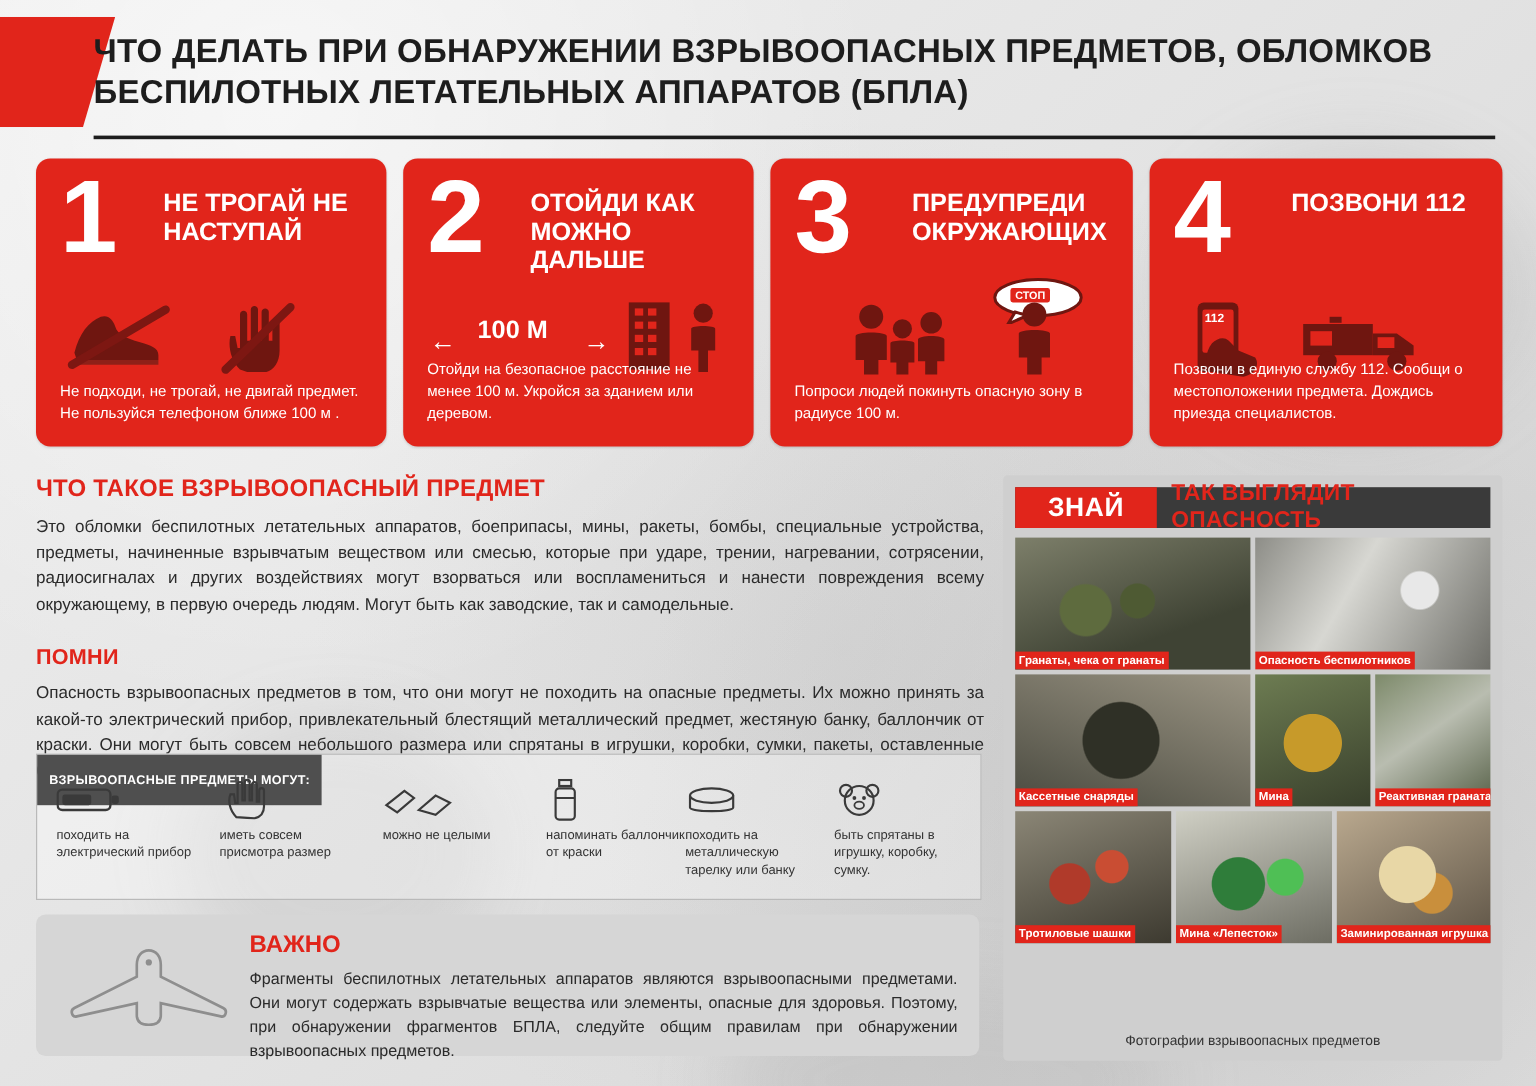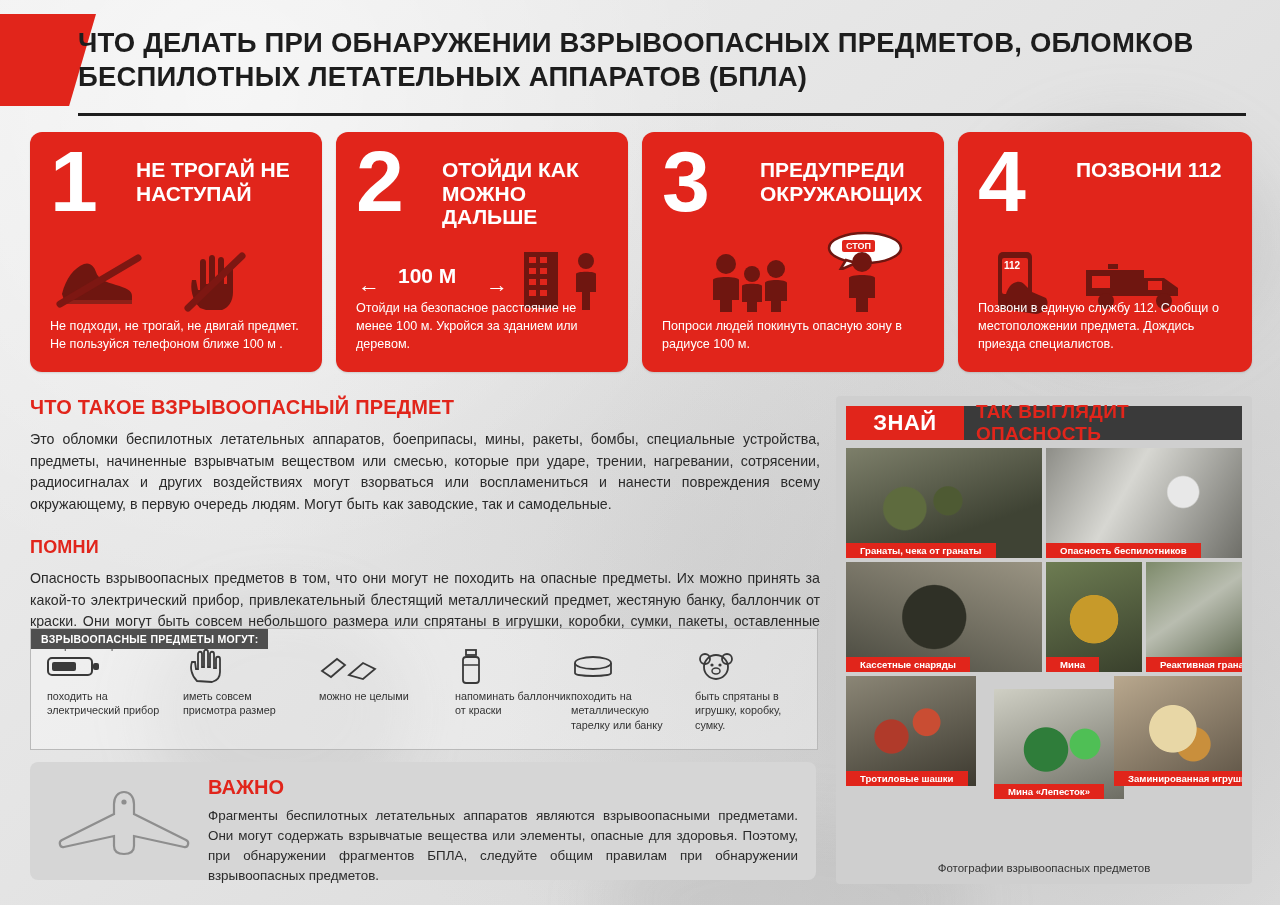--- a/index.html
+++ b/index.html
@@ -92,21 +92,21 @@
   .sec-2{margin-top:22px;}
 
   
   .objects{
     position:absolute;left:30px;top:628px;width:786px;height:120px;
     border:1px solid #b9b9b9;background:rgba(255,255,255,.35);
   }
   .objects-tag{
     position:absolute;left:0;top:0;height:20px;background:#4f4f4f;color:#fff;
     font-size:10.5px;font-weight:bold;letter-spacing:.3px;
-    padding:0 10px;display:flex;align-items:center;text-transform:uppercase;
+    padding:11px 10px;display:flex;align-items:center;text-transform:uppercase;
   }
   .obj{position:absolute;top:20px;width:118px;text-align:left;}
   .obj .cap{font-size:10.8px;line-height:1.33;color:#333;}
   .obj .art{height:36px;position:relative;margin-bottom:4px;}
 
   
   .important{
     position:absolute;left:30px;top:762px;width:786px;height:118px;
     background:#d6d6d6;border-radius:8px;
   }
@@ -133,21 +133,21 @@
     color:#fff;font-size:22px;font-weight:bold;display:flex;align-items:center;
     justify-content:center;text-transform:uppercase;letter-spacing:.5px;
   }
   .rp-sub{
     position:absolute;left:140px;top:10px;height:34px;display:flex;align-items:center;
     color:#e1251b;font-size:19px;font-weight:bold;text-transform:uppercase;letter-spacing:.3px;
   }
   .cell{position:relative;overflow:hidden;background:#777;}
   .cell .label{
     position:absolute;left:0;bottom:0;background:#e1251b;color:#fff;
-    font-size:9.6px;font-weight:bold;padding:2px 14px;white-space:nowrap;
+    font-size:9.6px;font-weight:bold;padding:2px 3px;white-space:nowrap;
   }
   .grid3{
     position:absolute;left:10px;top:52px;width:396px;height:394px;
   }
   .rp-footer{
     position:absolute;left:0;right:0;bottom:10px;text-align:center;
     font-size:11.5px;color:#333;
   }
   
   .ph1{background:
@@ -416,21 +416,21 @@
       <div class="cell ph4" style="position:absolute;left:200px;top:114px;width:96px;height:110px;">
         <span class="label">Мина</span>
       </div>
       <div class="cell ph5" style="position:absolute;left:300px;top:114px;width:96px;height:110px;">
         <span class="label">Реактивная граната</span>
       </div>
 
       <div class="cell ph6" style="position:absolute;left:0;top:228px;width:130px;height:110px;">
         <span class="label">Тротиловые шашки</span>
       </div>
-      <div class="cell ph7" style="position:absolute;left:148px;top:228px;width:130px;height:110px;margin-top:13px;">
+      <div class="cell ph7" style="position:absolute;left:134px;top:228px;width:130px;height:110px;">
         <span class="label">Мина «Лепесток»</span>
       </div>
       <div class="cell ph8" style="position:absolute;left:268px;top:228px;width:128px;height:110px;">
         <span class="label">Заминированная игрушка</span>
       </div>
     </div>
 
     <div class="rp-footer">Фотографии взрывоопасных предметов</div>
   </div>
 

